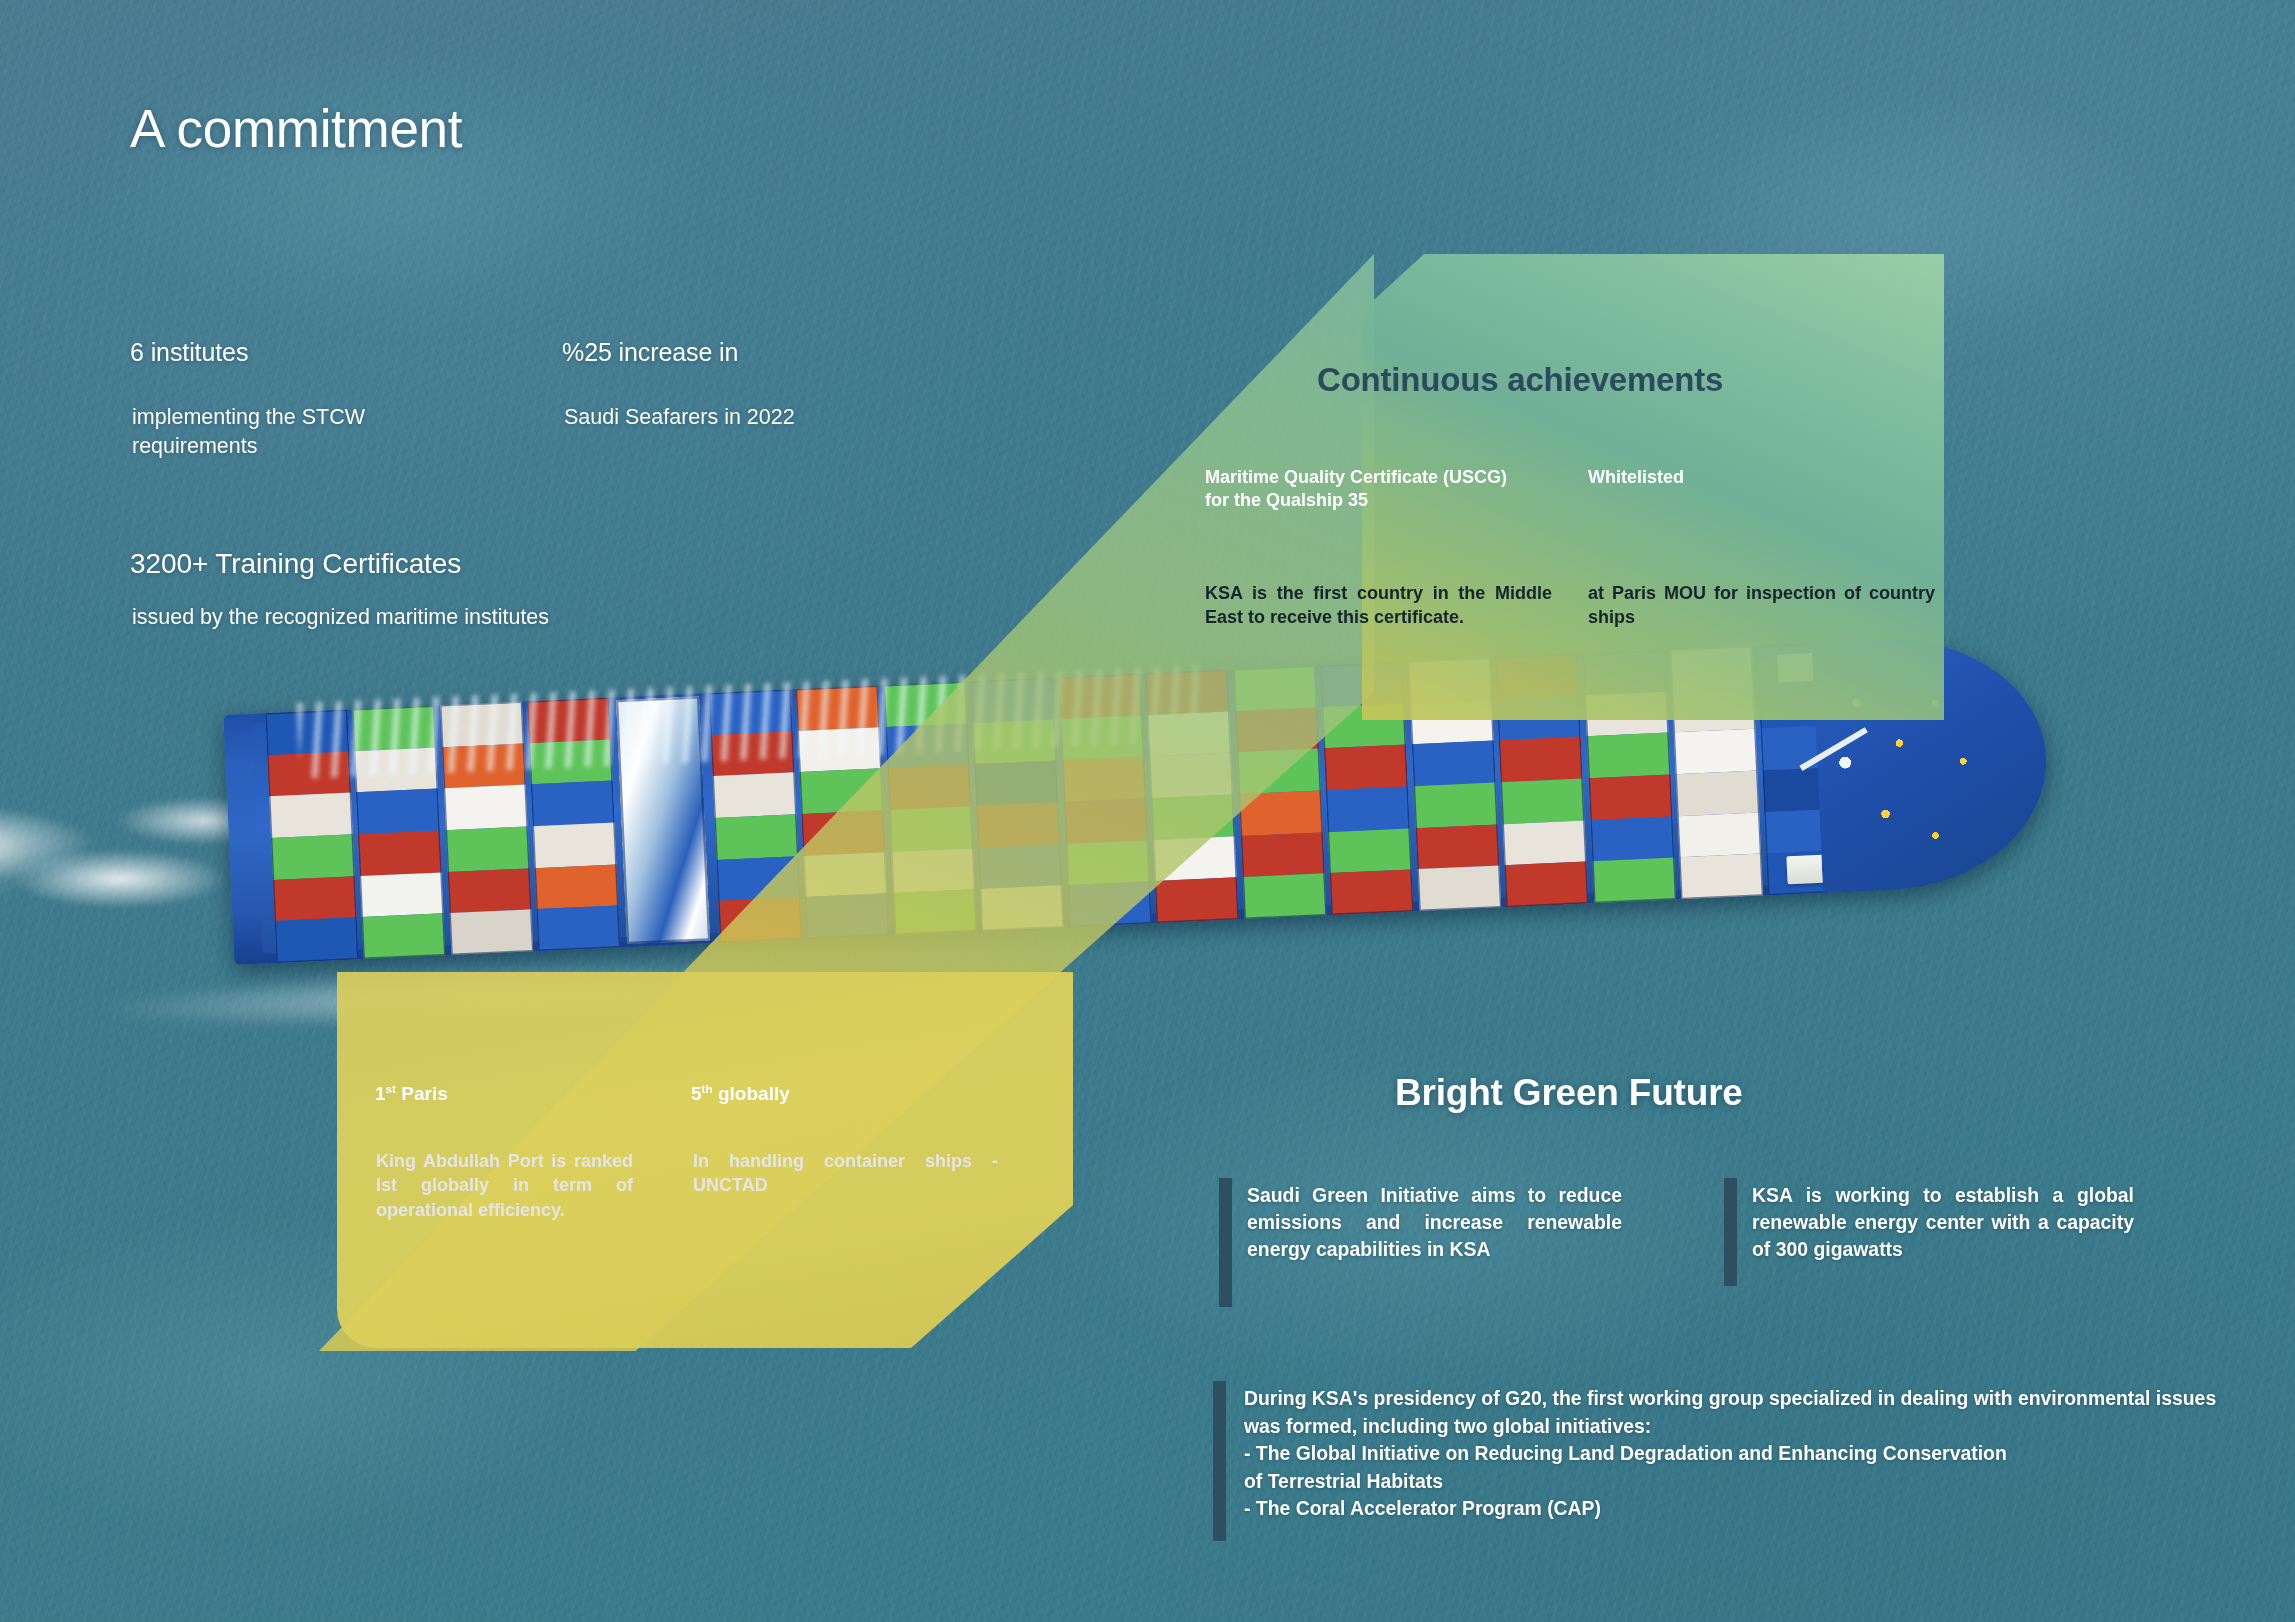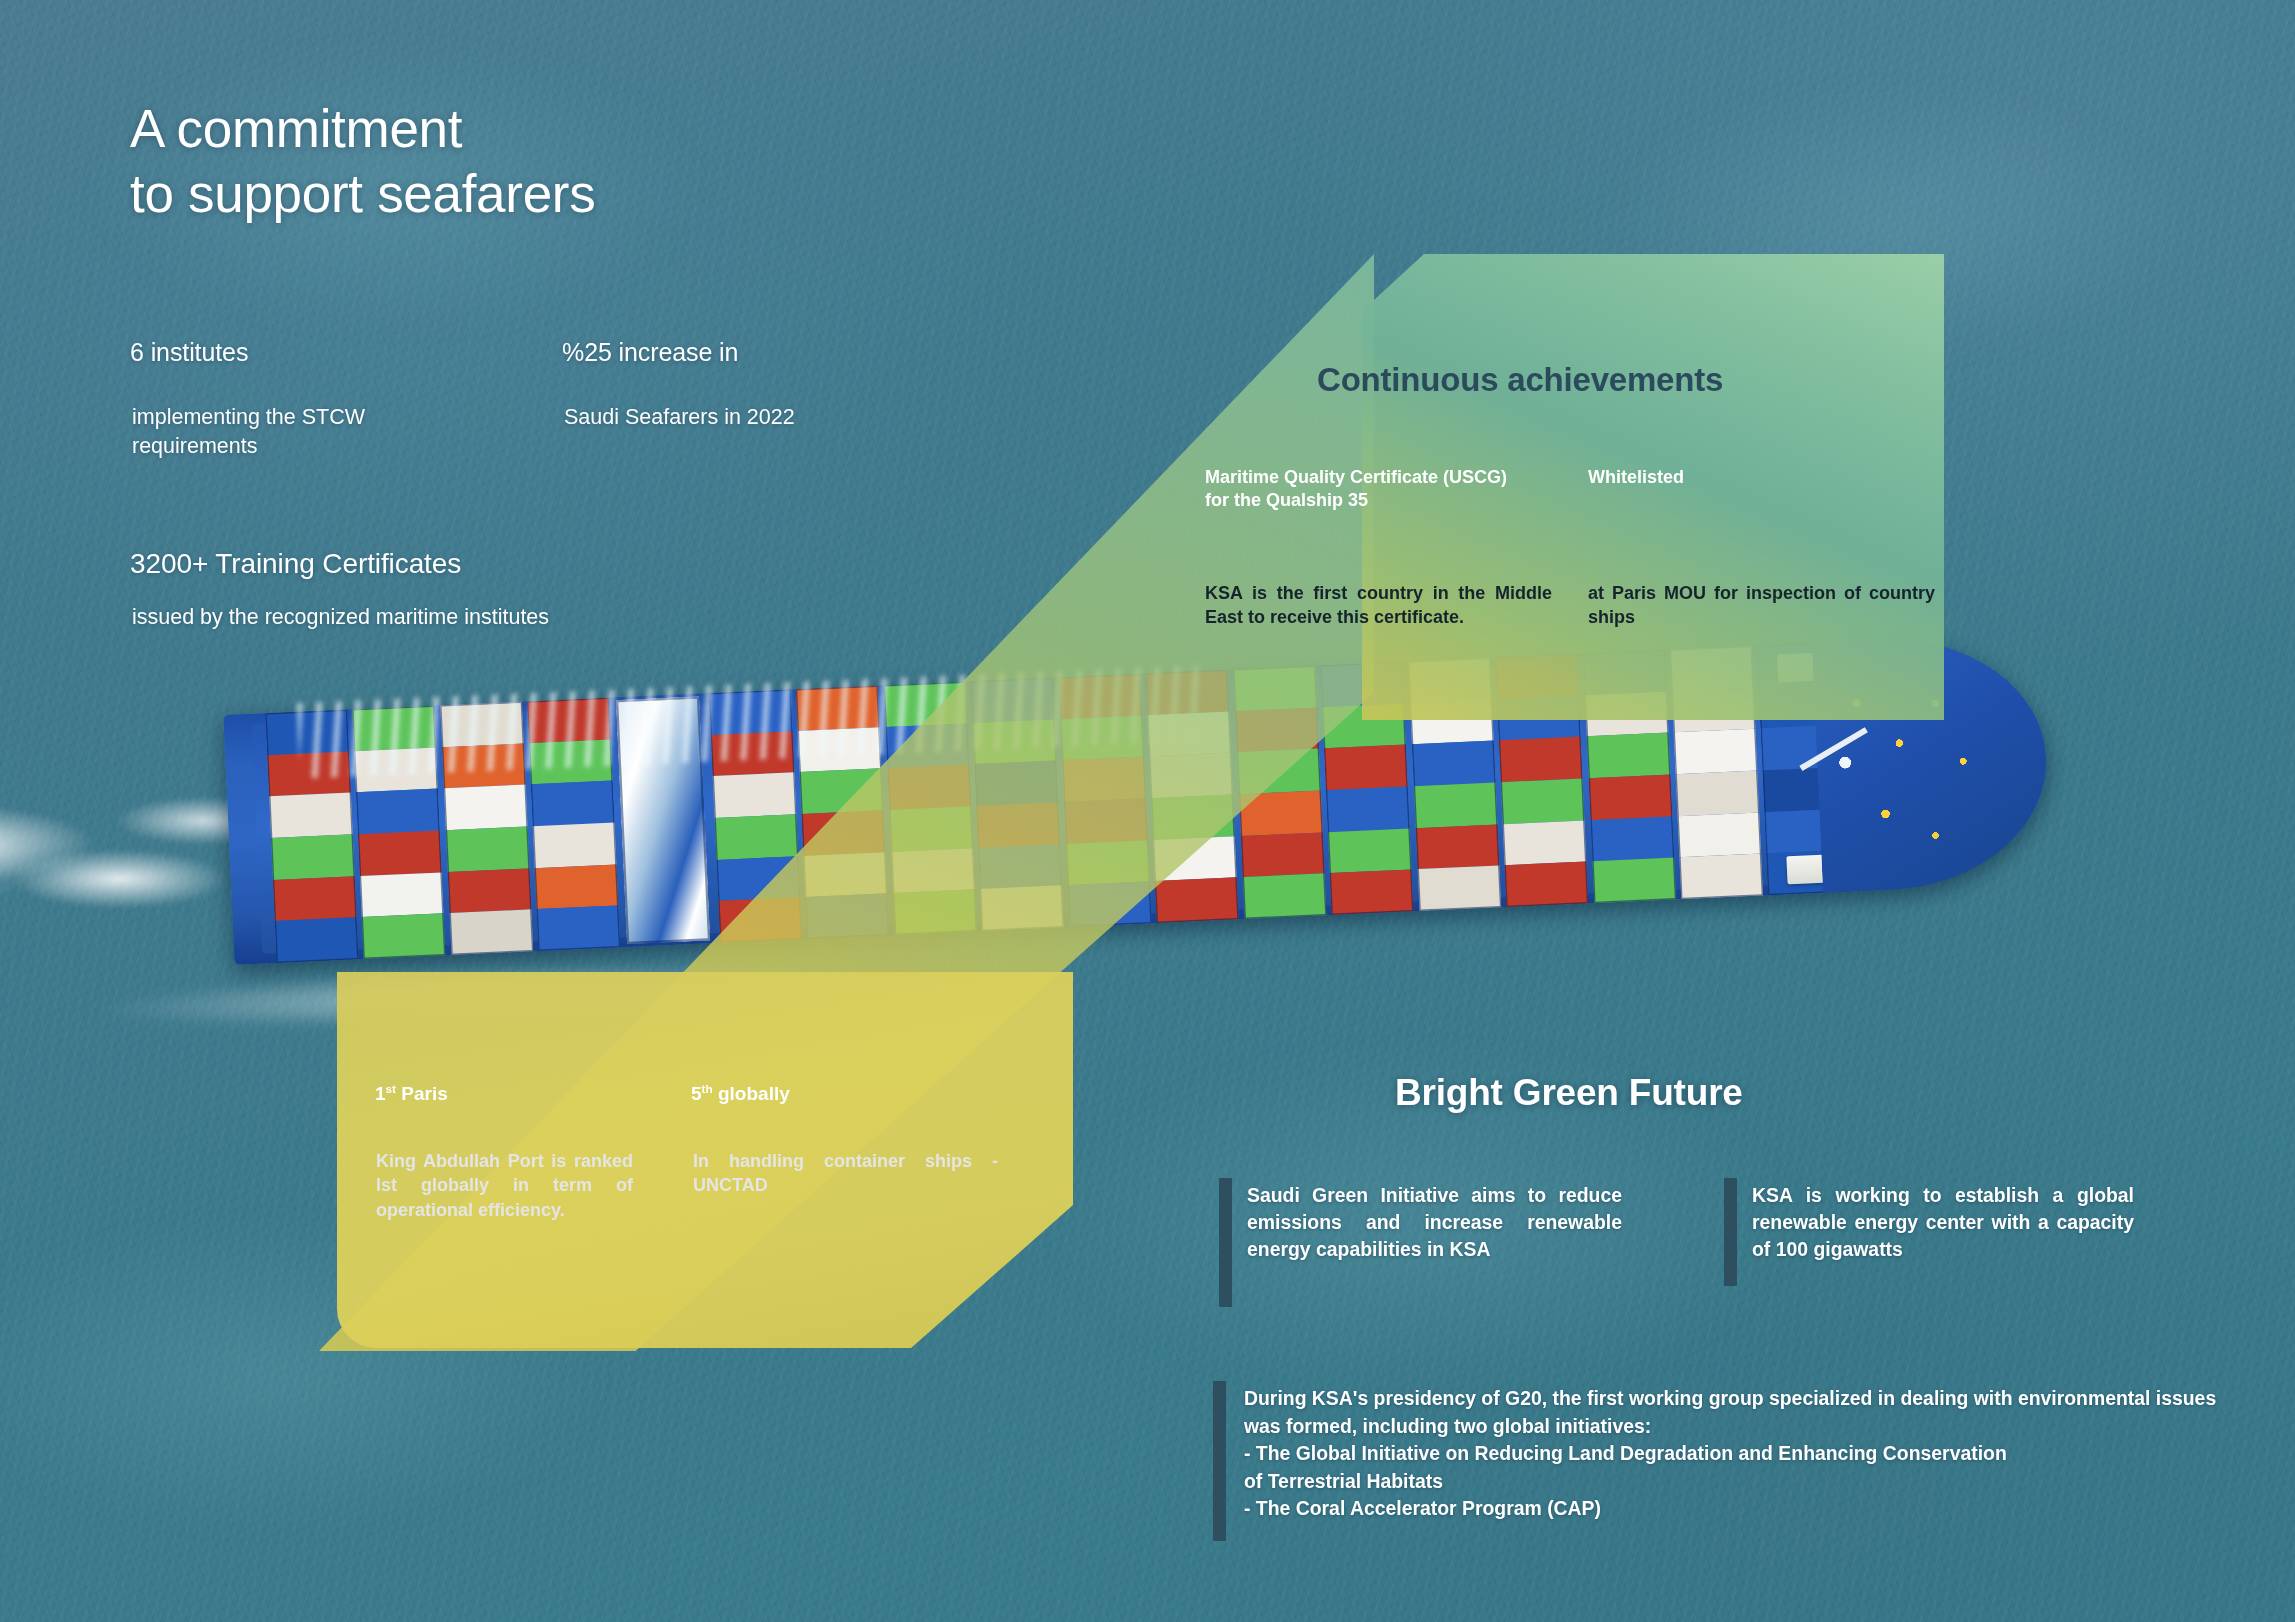--- a/index.html
+++ b/index.html
@@ -329,21 +329,20 @@
   </div>
   <div class="spray"></div>
 </div>
 
 <div id="green-tail"></div>
 <div id="green-panel"></div>
 <div id="yellow-panel"></div>
 
 <div class="t" id="main-title">
   <div>A commitment</div>
-  <div>to support seafarers</div>
 </div>
 
 <div class="t stat-head" id="s1h">6 institutes</div>
 <div class="t stat-body" id="s1b">implementing the STCW requirements</div>
 <div class="t stat-head" id="s2h">%25 increase in</div>
 <div class="t stat-body" id="s2b">Saudi Seafarers in 2022</div>
 <div class="t stat-head" id="s3h">3200+ Training Certificates</div>
 <div class="t stat-body" id="s3b">issued by the recognized maritime institutes</div>
 
 <div class="t" id="ca-title">Continuous achievements</div>
@@ -355,18 +354,18 @@
 <div class="t port-head" id="p1h"><span>1</span><sup>st</sup><span> Paris</span></div>
 <div class="t port-head" id="p2h"><span>5</span><sup>th</sup><span> globally</span></div>
 <div class="t port-body" id="p1b">King Abdullah Port is ranked Ist globally in term of operational efficiency.</div>
 <div class="t port-body" id="p2b">In handling container ships - UNCTAD</div>
 
 <div class="t" id="bgf-title">Bright Green Future</div>
 <div class="bar" id="bar1"></div>
 <div class="bar" id="bar2"></div>
 <div class="bar" id="bar3"></div>
 <div class="t gf-body" id="gf1">Saudi Green Initiative aims to reduce emissions and increase renewable energy capabilities in KSA</div>
-<div class="t gf-body" id="gf2">KSA is working to establish a global renewable energy center with a capacity of 100 gigawatts</div>
+<div class="t gf-body" id="gf2">KSA is working to establish a global renewable energy center with a capacity of 300 gigawatts</div>
 <div class="t" id="g20">During KSA's presidency of G20, the first working group specialized in dealing with environmental issues was formed, including two global initiatives:
 - The Global Initiative on Reducing Land Degradation and Enhancing Conservation
    of Terrestrial Habitats
 - The Coral Accelerator Program (CAP)</div>
 
 
 </body></html>

